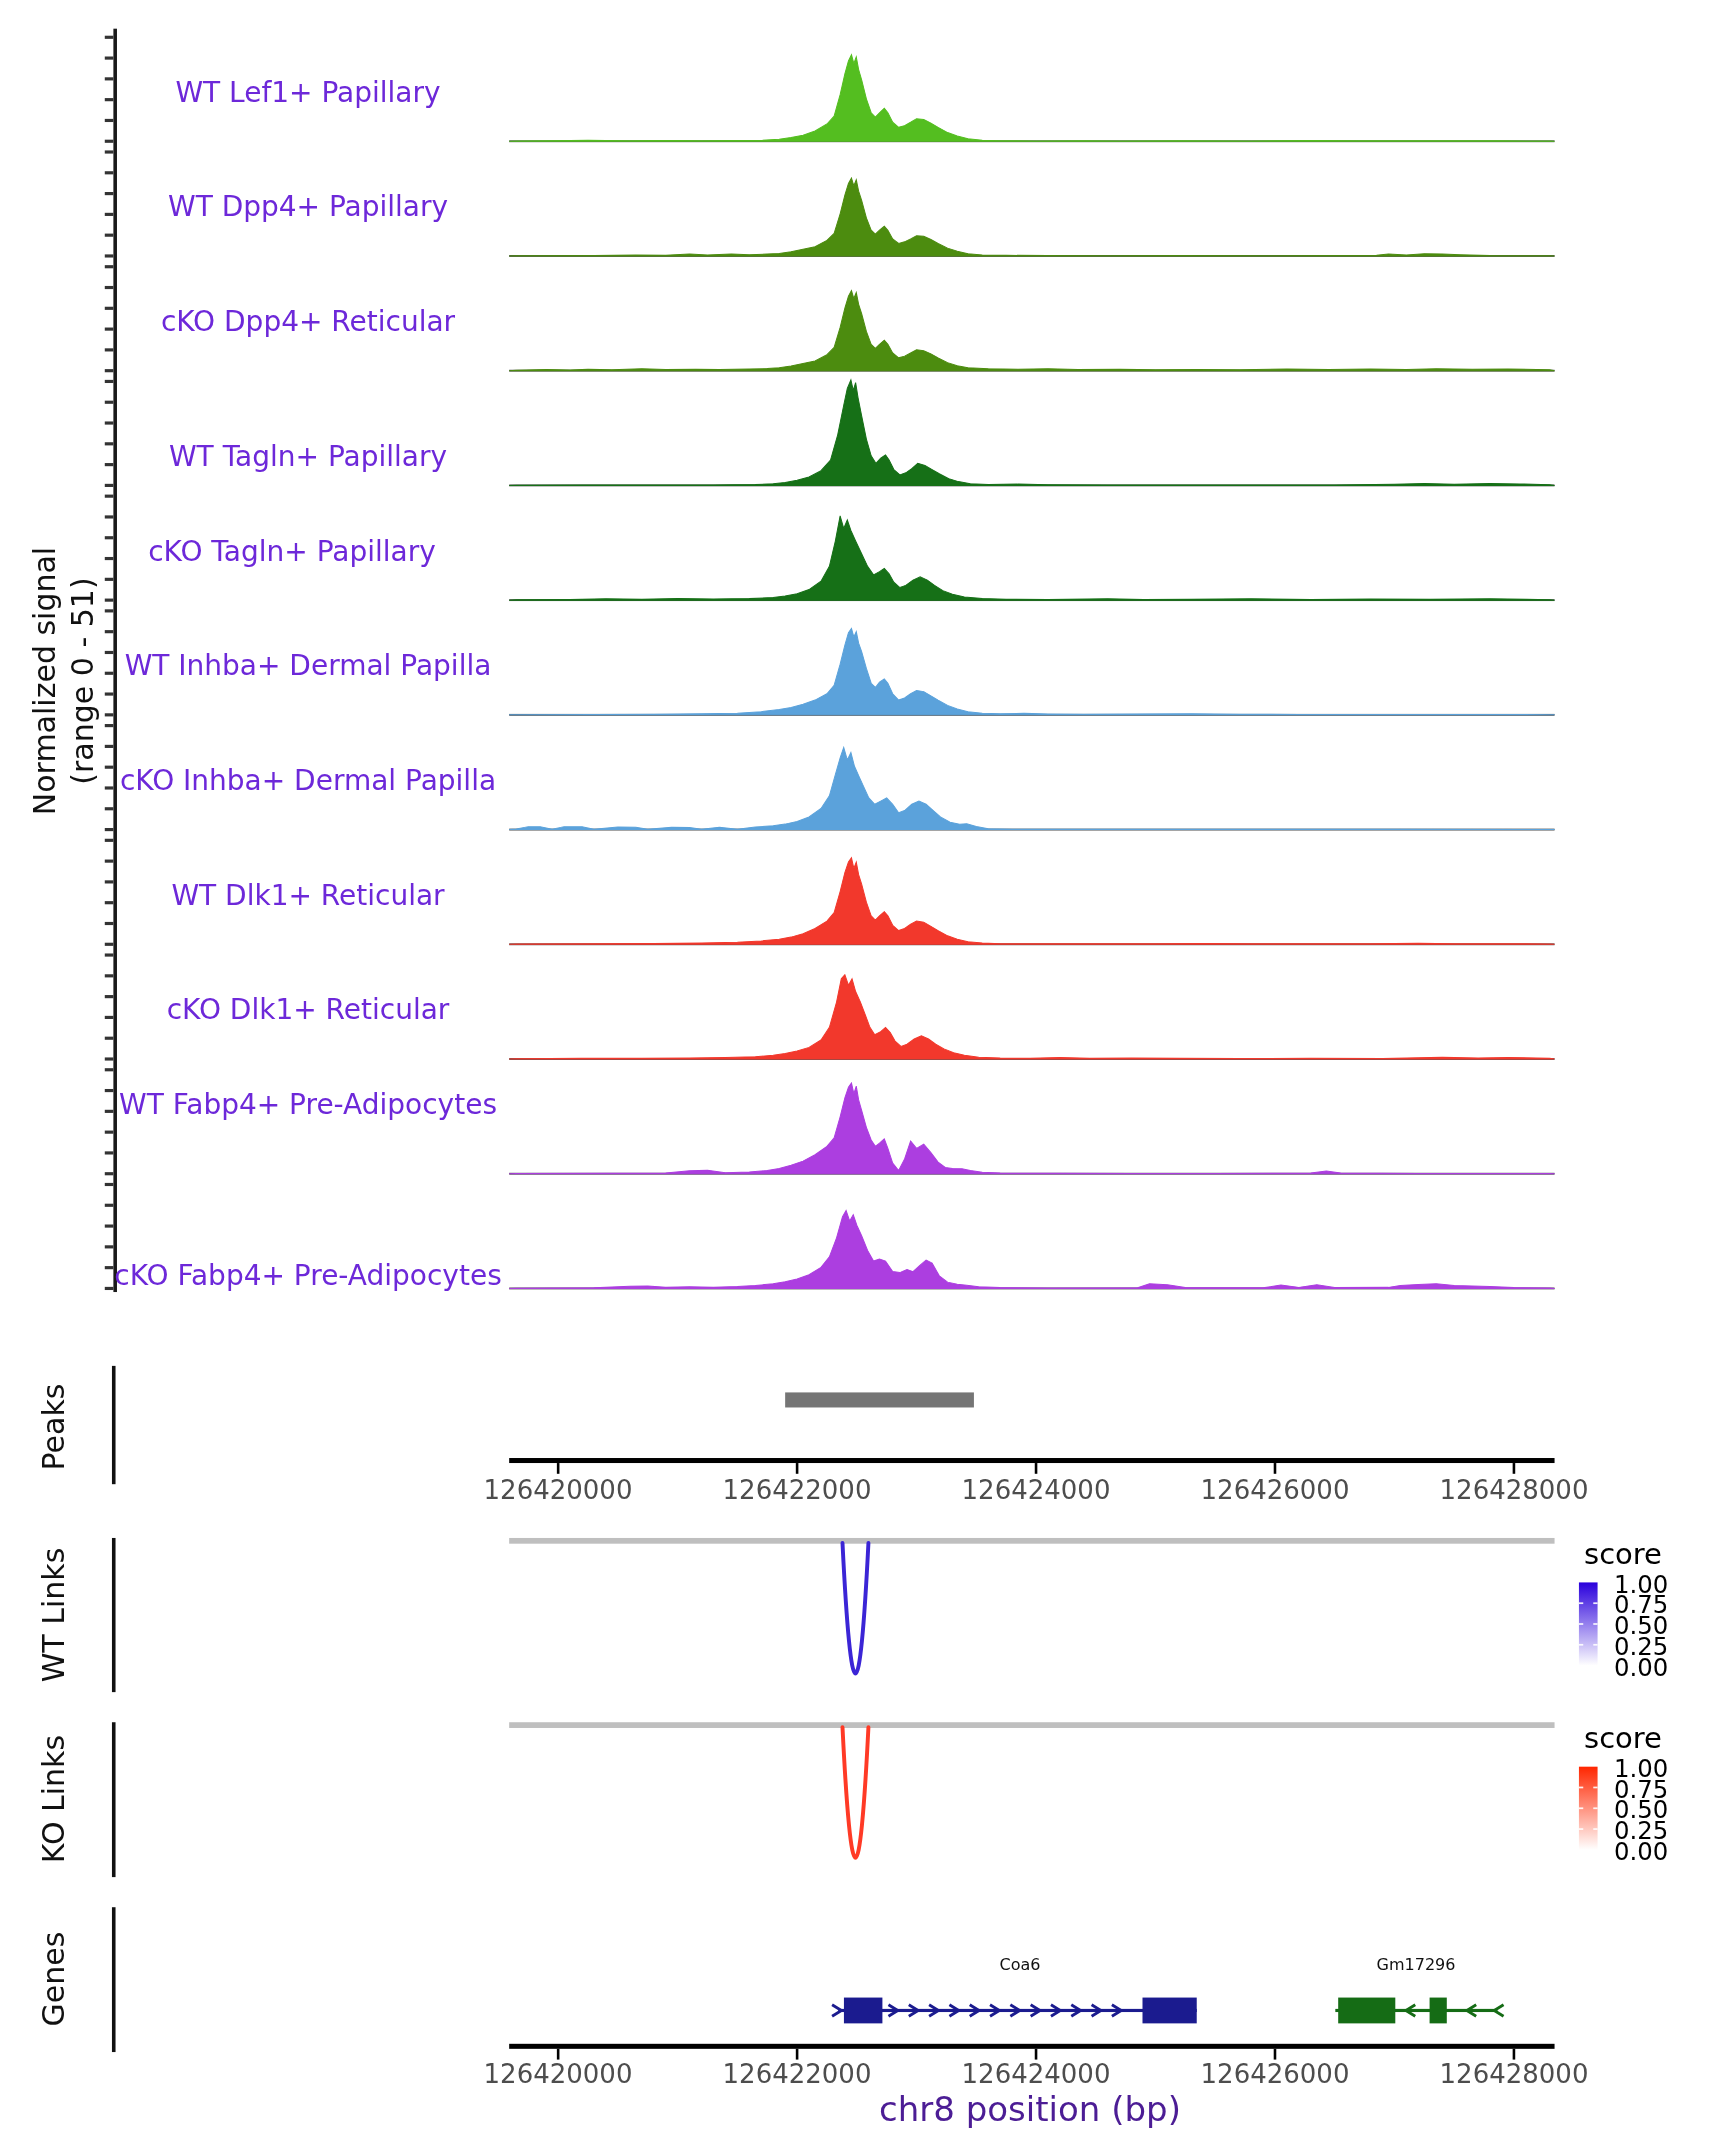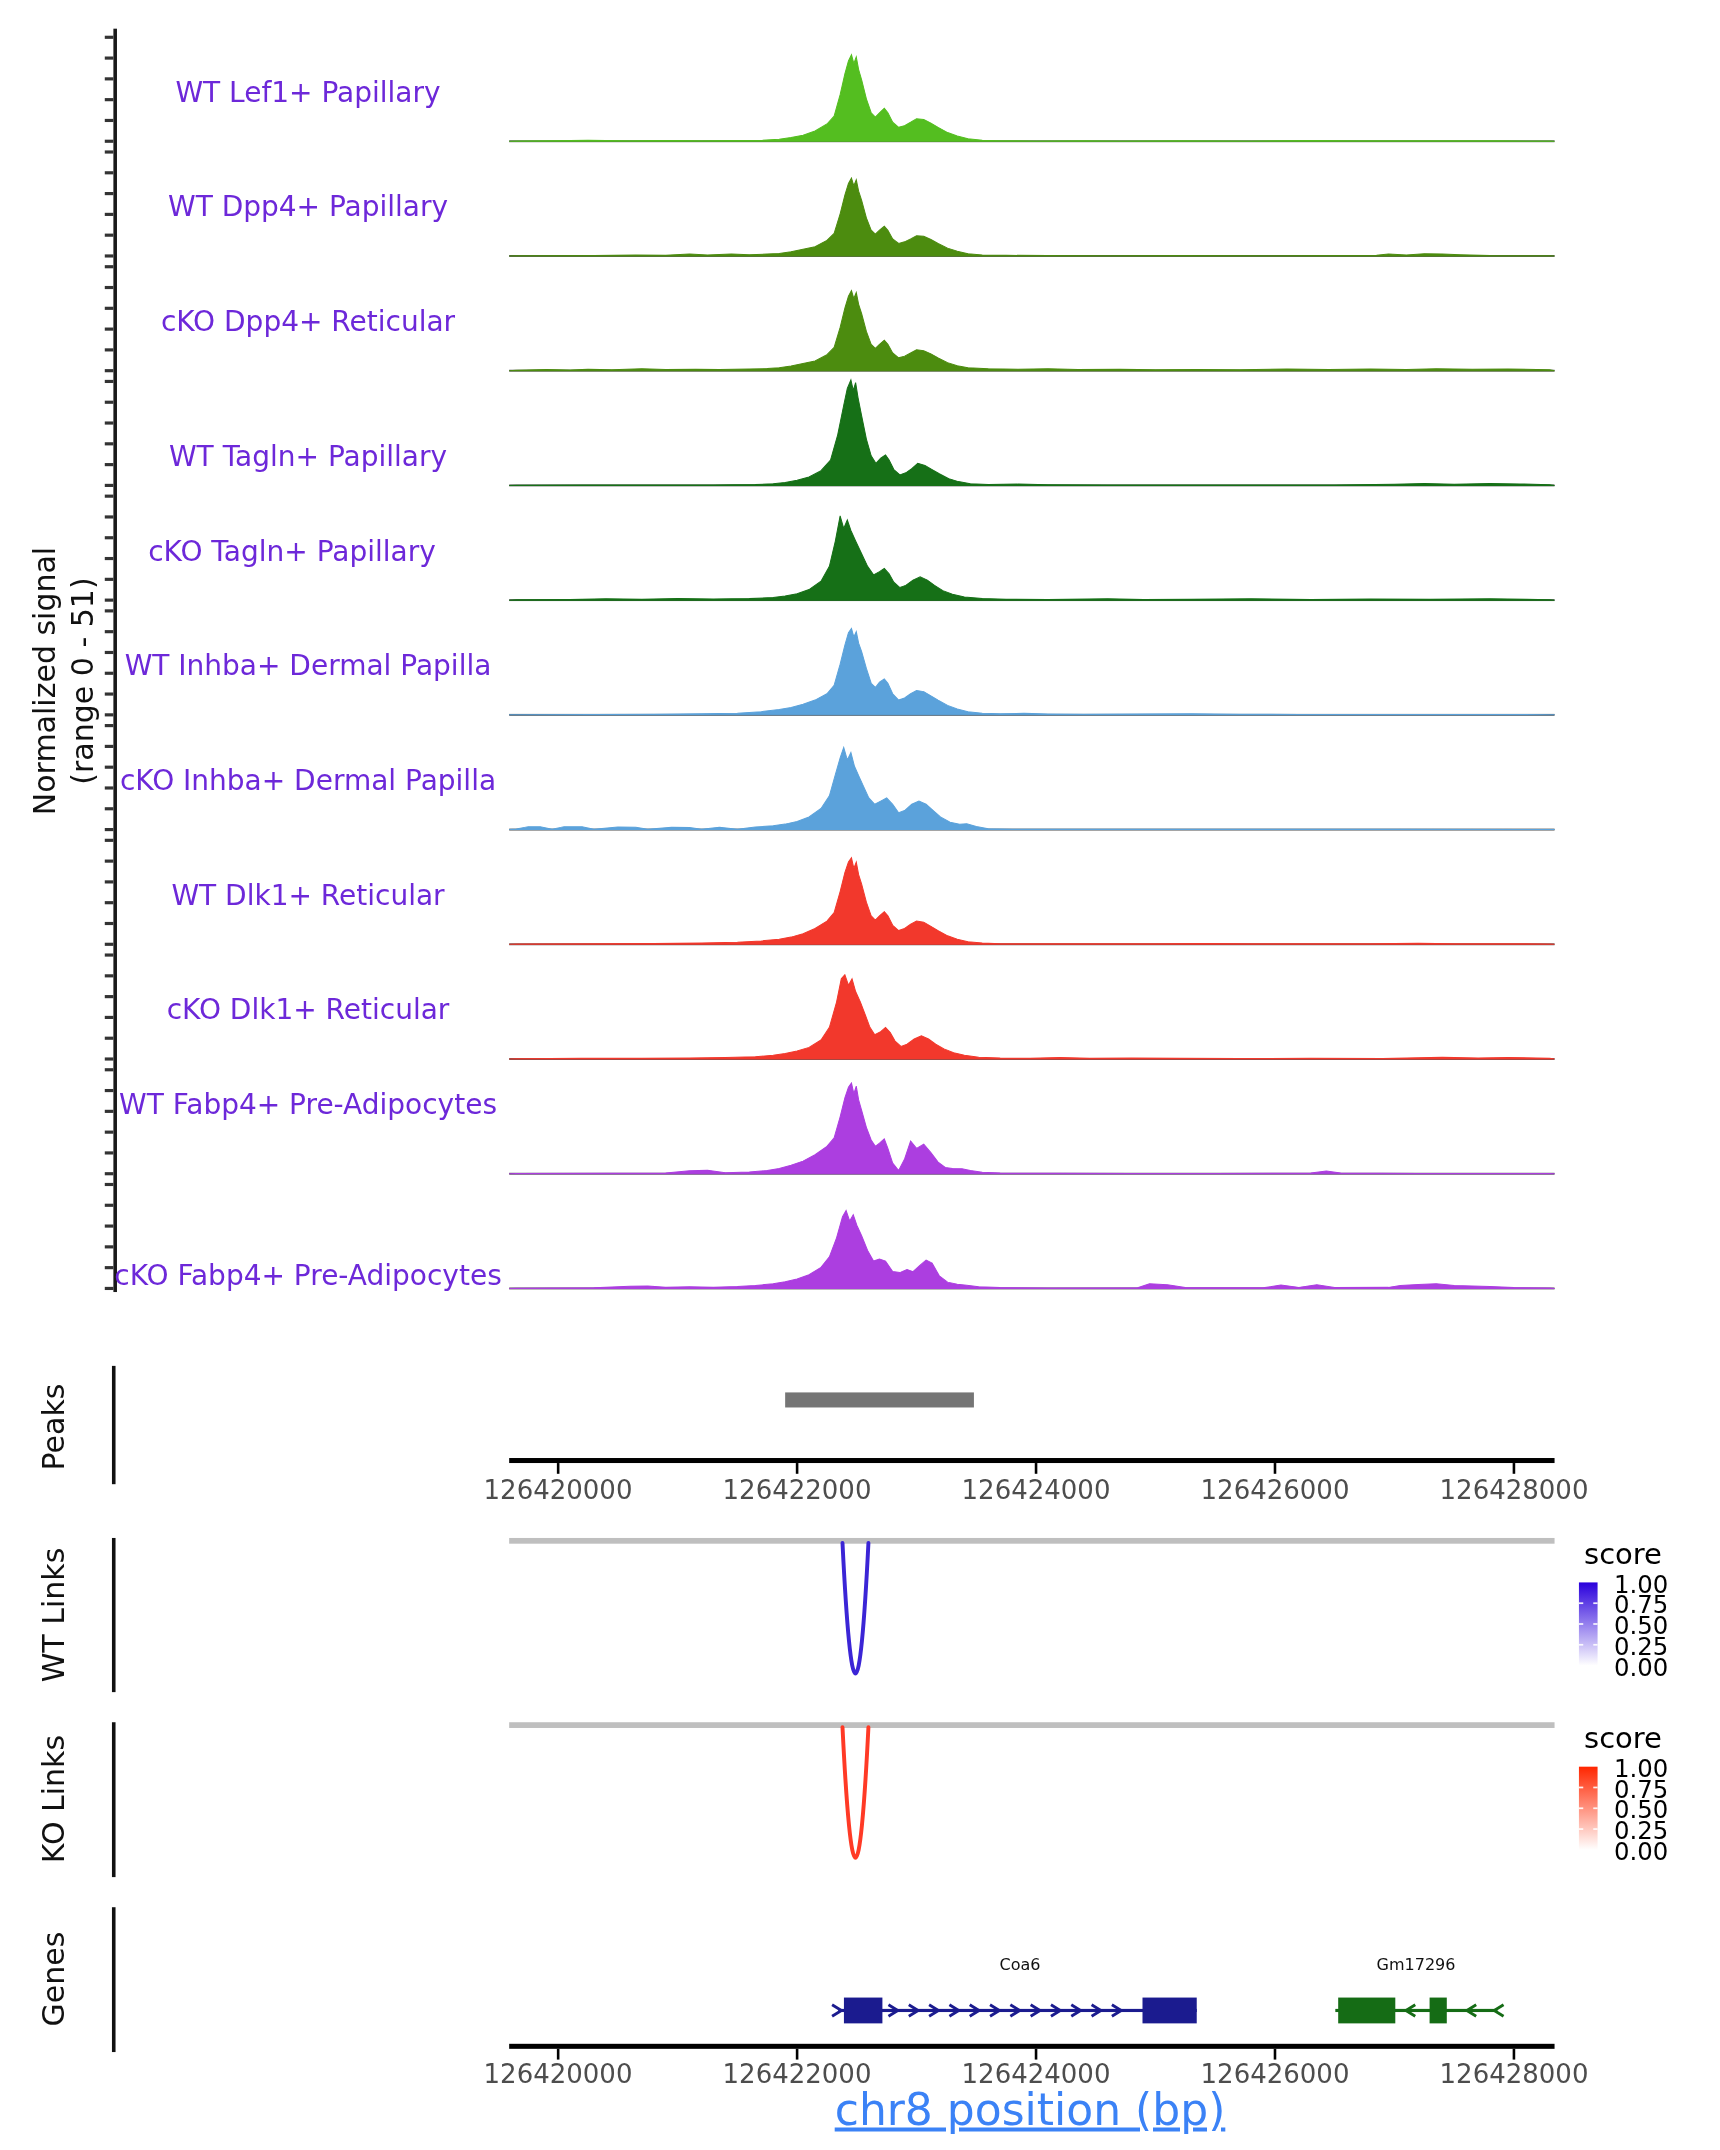--- a/index.html
+++ b/index.html
@@ -3,21 +3,21 @@
 <meta charset="utf-8">
 <style>
   html,body{margin:0;padding:0;background:#ffffff;}
   #stage{position:relative;width:1721px;height:2151px;background:#ffffff;overflow:hidden;
          font-family:"DejaVu Sans","Liberation Sans",sans-serif;}
   svg{position:absolute;left:0;top:0;}
   .t{position:absolute;transform:translate(-50%,-50%);white-space:nowrap;color:#1a1a1a;}
   .rot{position:absolute;transform:translate(-50%,-50%) rotate(-90deg);white-space:nowrap;color:#111;}
   .ylab{font-size:30px;color:#111;}
   .side{font-size:30px;color:#111;}
-  .xtitle{font-size:44px;color:#3b82f6;text-decoration:underline;}
+  .xtitle{font-size:34px;color:#4c1d95;}
   .legtitle{font-size:29px;color:#000;}
   .ticklab{font-size:26px;color:#4d4d4d;}
   .tracklab{font-size:28px;color:#6d28d9;}
   .genelab{font-size:16px;color:#111;}
   .leglab{font-size:24.4px;color:#000;position:absolute;transform:translate(0,-50%);white-space:nowrap;}
 </style>
 </head>
 <body>
 
 <div id="stage">

